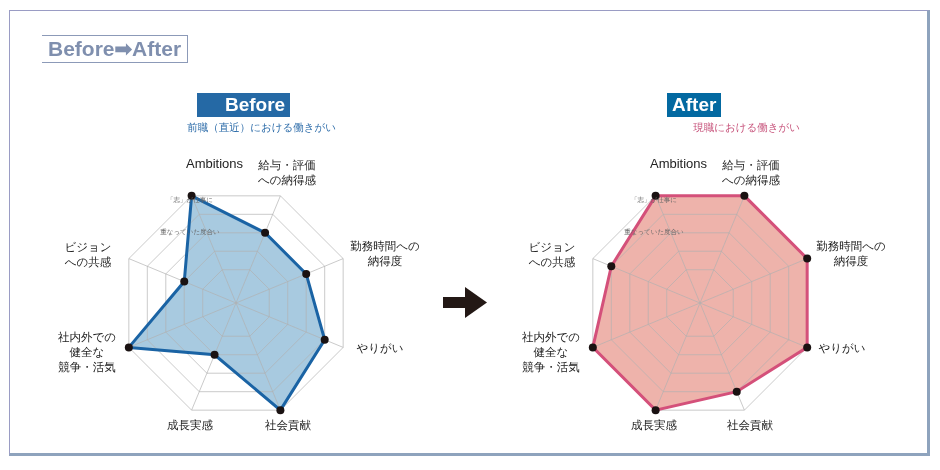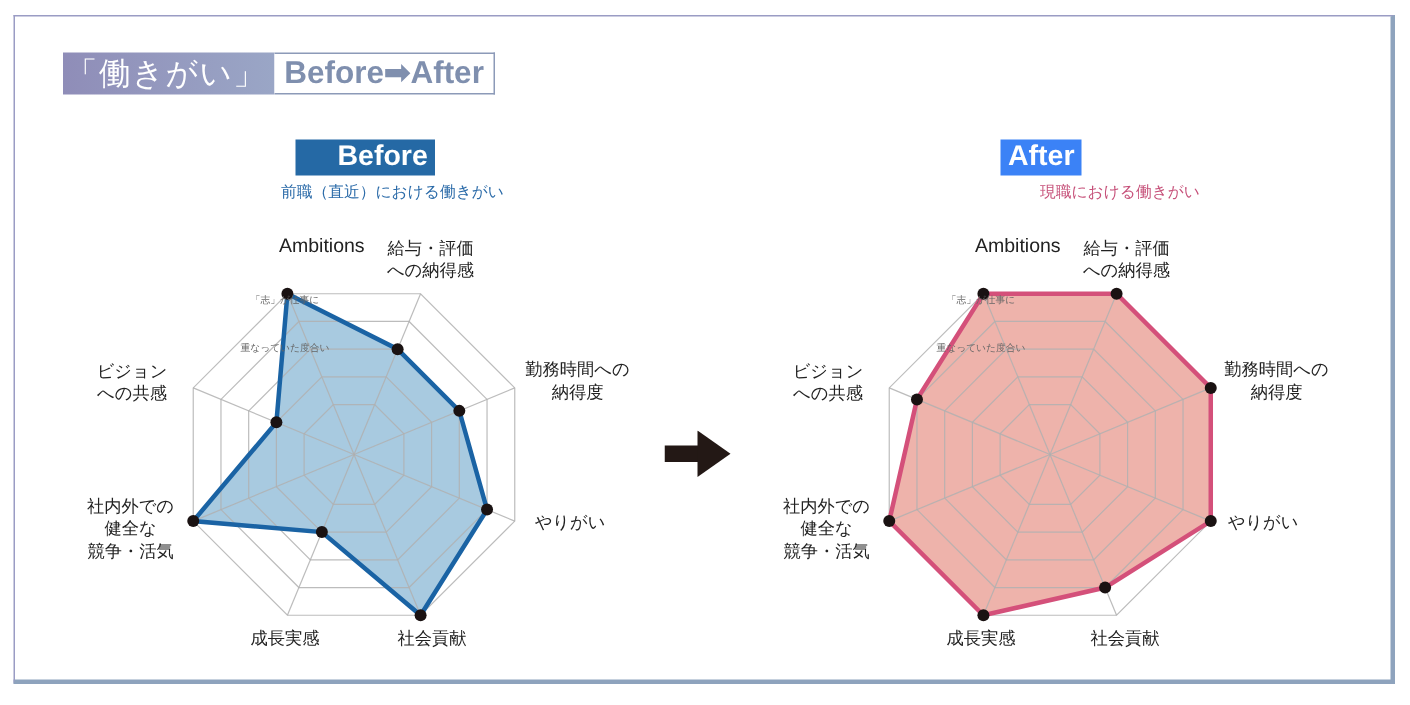--- a/index.html
+++ b/index.html
@@ -15,28 +15,27 @@
   .lbl .en{font-family:Liberation Sans, sans-serif;font-size:13px;margin-left:36px;}
   svg.chart{position:absolute;left:0;top:0;}
   .arrow{position:absolute;left:443px;top:287px;}
 </style>
 </head>
 <body>
 
 <div class="frame"></div>
 
 <div class="title-wrap">
-  <span class="title-jp">「働きがい」</span>
   <span class="title-en">Before➡After</span>
 </div>
 
 <div class="badge" style="left:197px;top:93px;background:#2569a5;padding-left:28px;">Before</div>
 <div class="sub" style="left:136px;top:121px;width:200px;color:#2a6aa8;">前職（直近）における働きがい</div>
 
-<div class="badge" style="left:667px;top:93px;background:#3b82f6;">After</div>
+<div class="badge" style="left:667px;top:93px;background:#0369a1;">After</div>
 <div class="sub" style="left:600px;top:121px;width:200px;color:#c65079;">現職における働きがい</div>
 
 <svg class="chart" width="940" height="470">
   <g id="g-before">
       <polygon points="191.6087218456496,195.82997422869073 265.0839408597468,232.7851555291422 306.21484447085777,273.9160591402532 324.6924351210835,339.7376095070486 280.3912781543504,410.17002577130927 214.56972778755497,354.7372538206321 128.82997422869073,347.3912781543504 184.26274617936792,281.569727787555" fill="#a8cae0" stroke="none"></polygon>
       <polygon points="222.22339643485677,269.7403368295937 249.77660356514323,269.7403368295937 269.2596631704063,289.2233964348568 269.2596631704063,316.7766035651432 249.77660356514323,336.2596631704063 222.22339643485677,336.2596631704063 202.74033682959367,316.77660356514326 202.74033682959367,289.2233964348568" fill="none" stroke="#b0b0b0" stroke-width="0.8" stroke-opacity="0.85"></polygon>
       <polygon points="214.56972778755497,251.26274617936795 257.43027221244506,251.26274617936795 287.7372538206321,281.569727787555 287.7372538206321,324.430272212445 257.43027221244506,354.7372538206321 214.56972778755497,354.7372538206321 184.26274617936795,324.43027221244506 184.26274617936792,281.569727787555" fill="none" stroke="#b0b0b0" stroke-width="0.8" stroke-opacity="0.85"></polygon>
       <polygon points="206.9160591402532,232.7851555291422 265.0839408597468,232.7851555291422 306.21484447085777,273.9160591402532 306.21484447085777,332.0839408597468 265.0839408597468,373.21484447085777 206.9160591402532,373.21484447085777 165.7851555291422,332.0839408597468 165.78515552914217,273.9160591402532" fill="none" stroke="#b0b0b0" stroke-width="0.8" stroke-opacity="0.85"></polygon>
       <polygon points="199.2623904929514,214.30756487891648 272.7376095070486,214.30756487891648 324.6924351210835,266.2623904929514 324.6924351210835,339.7376095070486 272.7376095070486,391.6924351210835 199.2623904929514,391.6924351210835 147.30756487891648,339.73760950704866 147.30756487891645,266.26239049295145" fill="none" stroke="#b0b0b0" stroke-width="0.8" stroke-opacity="0.85"></polygon>
       <polygon points="191.6087218456496,195.82997422869073 280.3912781543504,195.82997422869073 343.17002577130927,258.6087218456496 343.17002577130927,347.3912781543504 280.3912781543504,410.17002577130927 191.6087218456496,410.17002577130927 128.82997422869073,347.3912781543504 128.82997422869073,258.60872184564965" fill="none" stroke="#b0b0b0" stroke-width="0.8" stroke-opacity="0.85"></polygon>

